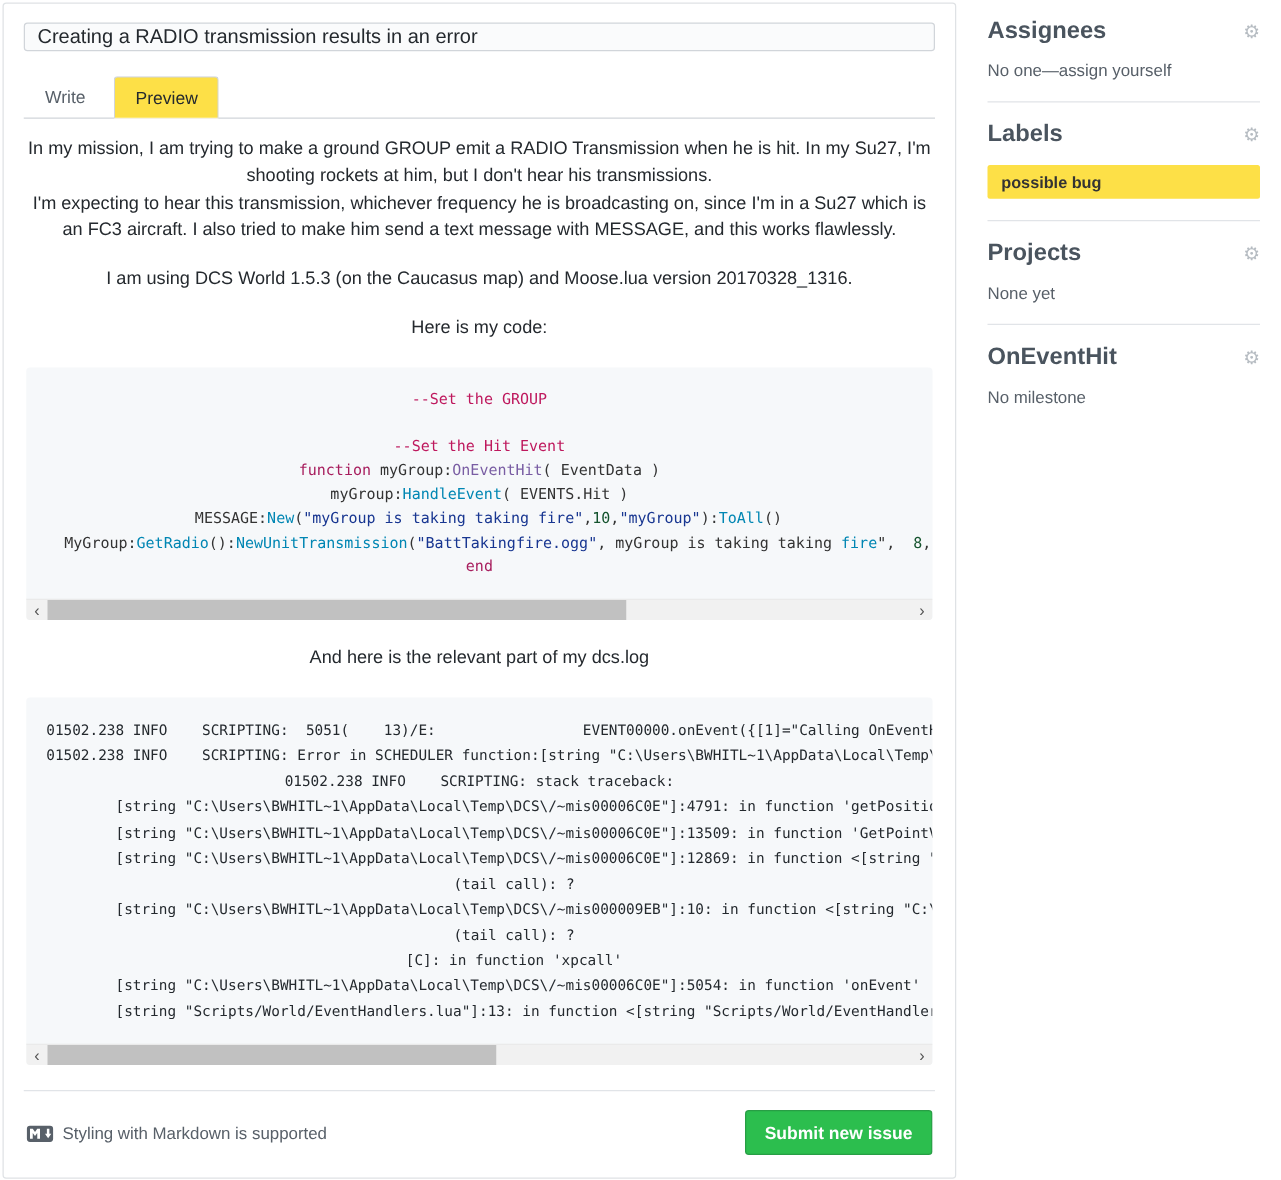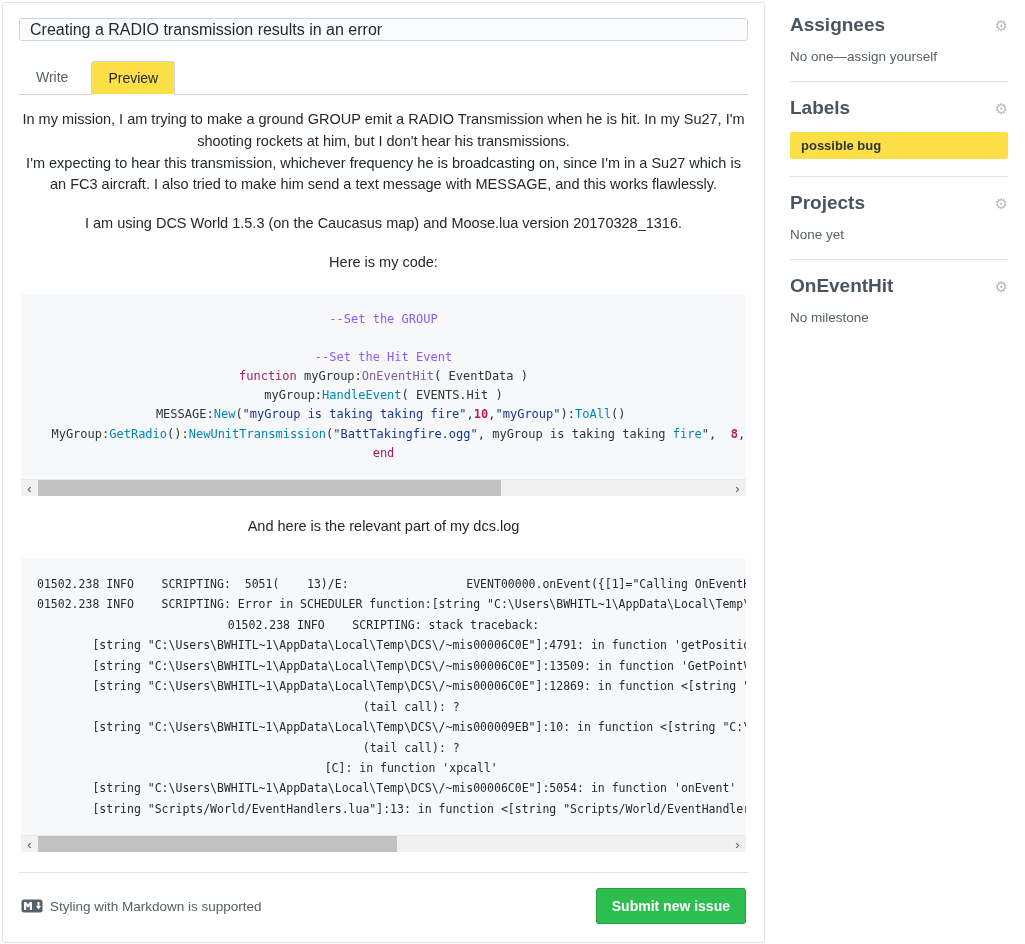--- a/index.html
+++ b/index.html
@@ -27,46 +27,46 @@
 
   .preview-body { padding:14px 2px 0 2px; font-size:14.5px; line-height:1.5; color:#24292e;text-align:center; }
   .preview-body p { margin:0 0 17px 0; }
 
   .gray-block { background:#f6f8fa; border-radius:3px; margin:20px 0 20px 0; overflow:hidden; }
   .code-content {
     padding:16px; font-family:"DejaVu Sans Mono","Liberation Mono",monospace;
     font-size:12px; line-height:1.6; color:#333; overflow:hidden;
   }
   .code-content div, .log-content div { white-space:pre; }
-  .tk-c { color:#8b5cf6; } 
+  .tk-c { color:#be185d; } 
   .tk-k { color:#a71d5d; } 
   .tk-f { color:#0086b3; } 
   .tk-s { color:#183691; } 
-  .tk-n { color:#be185d;font-weight:bold; } 
+  .tk-n { color:#14532d; } 
   .tk-d { color:#795da3; } 
   .tk-p { color:#333333; } 
 
   .log-content {
     padding:16px; font-family:"DejaVu Sans Mono","Liberation Mono",monospace;
     font-size:11.5px; line-height:1.78; color:#24292e; overflow:hidden;
   }
 
   .hscroll { height:17px; background:#f1f1f1; display:flex; align-items:stretch; border-top:1px solid #eaeaea; }
   .hscroll-arrow {
     width:17px; display:flex; align-items:center; justify-content:center;
     color:#555; font-size:13px; line-height:1; user-select:none; cursor:default;
   }
   .hscroll-track { flex:1; position:relative; background:#f1f1f1; }
   .hscroll-thumb { position:absolute; top:0; bottom:0; left:0; background:#c1c1c1; }
 
   .form-footer {
     border-top:1px solid #e1e4e8; margin-top:18px; padding:15px 2px 6px 2px;
     display:flex; justify-content:space-between; align-items:center;
   }
-  .md-note { display:flex; align-items:center; gap:7px; color:#586069; font-size:13.5px; }
+  .md-note { display:flex; align-items:flex-end; gap:7px; color:#586069; font-size:13.5px; }
   .submit-btn {
     color:#fff; font-family:"Liberation Sans",sans-serif; font-weight:bold; font-size:14px;
     padding:9px 15px; border:1px solid rgba(27,31,35,0.2); border-radius:3px; cursor:pointer;
   }
 
   .sidebar { position:absolute; left:790px; top:14px; width:218px; }
   .side-section { padding-bottom:17px; border-bottom:1px solid #e1e4e8; margin-bottom:15px; }
   .side-section:last-child { border-bottom:none; }
   .side-title-row { display:flex; justify-content:space-between; align-items:center; margin-bottom:13px; }
   .side-title { font-size:19px; font-weight:bold; color:#4a545e; }

